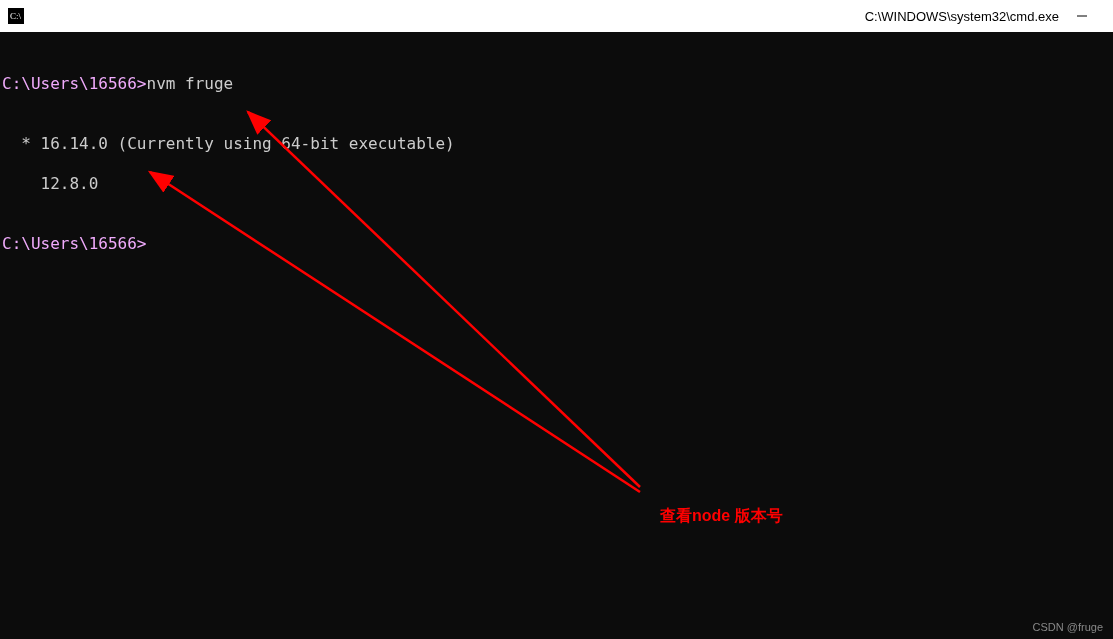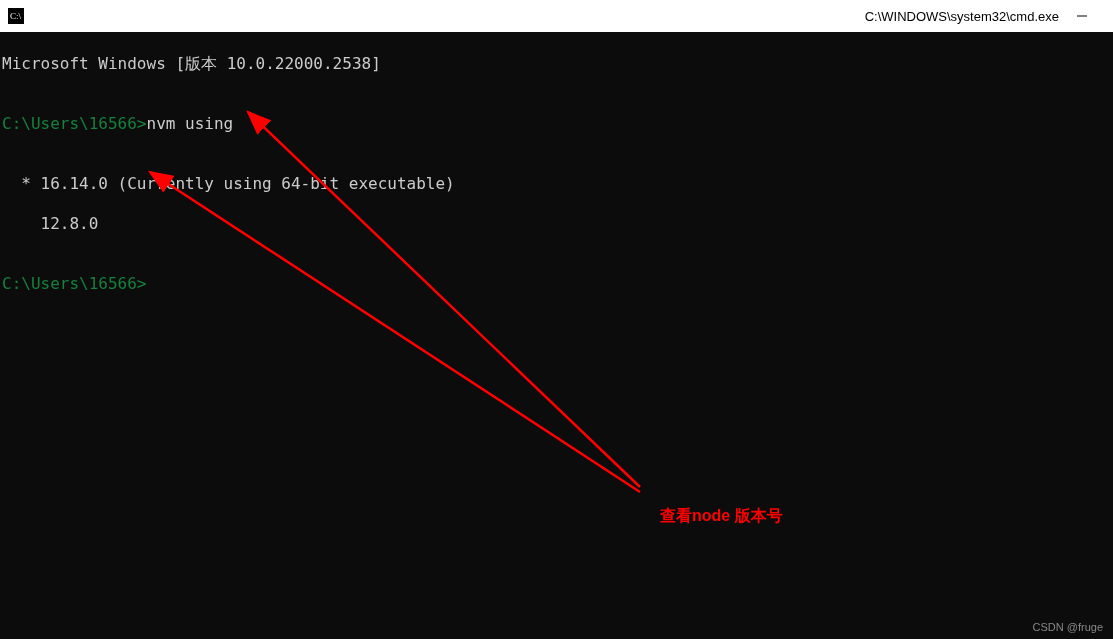--- a/index.html
+++ b/index.html
@@ -58,21 +58,21 @@
       background: #0c0c0c;
       color: #cccccc;
       font-family: "NSimSun", "SimSun", Consolas, monospace;
       font-size: 16px;
       line-height: 1.25;
       padding: 2px 2px;
       position: relative;
       white-space: pre;
     }
     .term-line { display: block; }
-    .prompt-part { color: #15803d; }
+    .prompt-part { color: #f0abfc; }
     .annotation-svg {
       position: absolute;
       top: 0;
       left: 0;
       pointer-events: none;
     }
     .annotation-text {
       position: absolute;
       color: #ff0000;
       font-family: "Microsoft YaHei", "SimHei", sans-serif;
@@ -104,23 +104,22 @@
     <div class="window-controls">
       <div class="window-control">
         <svg width="10" height="10" viewBox="0 0 10 10">
             <line x1="0" y1="5" x2="10" y2="5" stroke="#000" stroke-width="1"></line>
           </svg>
       </div>
     </div>
   </div>
 
   <div class="terminal">
-<span class="term-line">Microsoft Windows [版本 10.0.22000.2538]</span>
 <span class="term-line"></span>
-<span class="term-line"><span class="prompt-part">C:\Users\16566&gt;</span><span>nvm using</span></span>
+<span class="term-line"><span class="prompt-part">C:\Users\16566&gt;</span><span>nvm fruge</span></span>
 <span class="term-line"></span>
 <span class="term-line">  * 16.14.0 (Currently using 64-bit executable)</span>
 <span class="term-line">    12.8.0</span>
 <span class="term-line"></span>
 <span class="term-line"><span class="prompt-part">C:\Users\16566&gt;</span></span>
 
     <svg class="annotation-svg" width="1113" height="607">
       <defs>
         <marker id="arrowhead" markerWidth="10" markerHeight="8" refX="9" refY="4" orient="auto">
           <polygon points="0 0, 10 4, 0 8" fill="#ff0000"></polygon>

